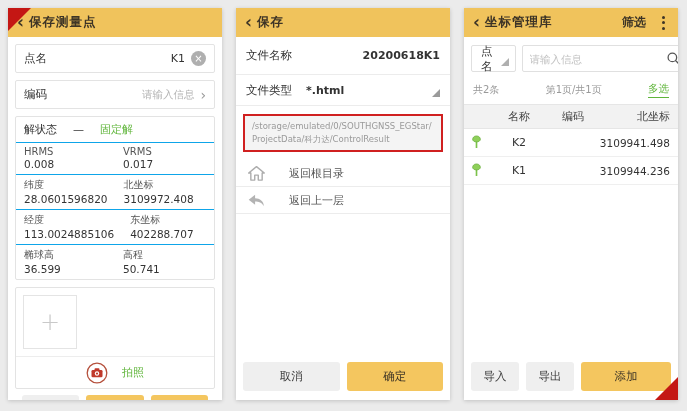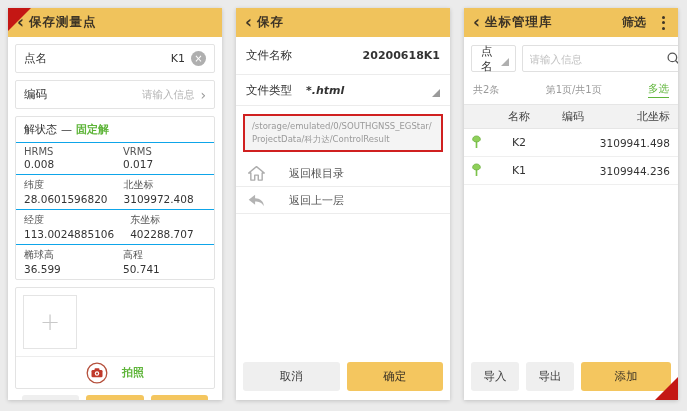--- a/index.html
+++ b/index.html
@@ -17,22 +17,22 @@
   .tri-br { position:absolute; bottom:0; right:0; width:0; height:0; border-bottom:23px solid #C41714; border-left:23px solid transparent; z-index:5; }
   .body { flex:1; display:flex; flex-direction:column; padding:7px; min-height:0; }
   .fieldbox { border:1px solid #E3E3E3; border-radius:2px; background:#fff; display:flex; align-items:center; padding:0 8px; height:29px; margin-bottom:7px; flex:0 0 auto; }
   .lbl { font-size:11.5px; color:#333; }
   .val { font-size:11px; color:#333; }
   .ph { font-size:10.5px; color:#B5B5B5; }
   .sp { flex:1; }
   .clear-x { width:15px; height:15px; border-radius:50%; background:#AFAFAF; color:#fff; font-size:10px; display:flex; align-items:center; justify-content:center; margin-left:6px; line-height:1; }
   .chev-r { color:#9a9a9a; font-size:14px; margin-left:6px; }
   .infobox { border:1px solid #E3E3E3; border-radius:2px; margin-bottom:7px; flex:0 0 auto; }
-  .solrow { display:flex; align-items:center; padding:5px 8px; font-size:11px; color:#333; gap:4px; }
-  .green { color:#5FB53A;font-weight:bold; }
+  .solrow { display:flex; align-items:center; padding:5px 8px; font-size:11px; color:#333; gap:16px; }
+  .green { color:#5FB53A; }
   .mrow { display:flex; border-top:1px solid #0ea5e9; }
   .mcell { flex:1; padding:3px 8px 4px; }
   .mcell .ml { font-size:10px; color:#555; }
   .mcell .mv { font-size:10.5px; color:#333; margin-top:1px; }
   .photobox { border:1px solid #E3E3E3; border-radius:2px; flex:0 0 auto; }
   .ph-area { padding:7px; }
   .ph-square { width:54px; height:54px; border:1px solid #E4E4E4; display:flex; align-items:center; justify-content:center; color:#C9C9C9; font-size:24px; font-weight:300; }
   .cam-row { border-top:1px solid #EDEDED; height:32px; display:flex; align-items:center; justify-content:center; gap:14px; }
   .btnrow { display:flex; gap:7px; padding:6px 7px 9px; margin-top:auto; flex:0 0 auto; }
   .btn { height:29px; border-radius:3px; display:flex; align-items:center; justify-content:center; font-size:11.5px; flex:1; }
@@ -173,21 +173,21 @@
     <div class="body" style="padding:0;">
 
       <div class="row2" style="height:38px;">
         <span class="lbl">文件名称</span>
         <span class="sp"></span>
         <span class="val" style="font-weight:bold;">20200618K1</span>
       </div>
 
       <div class="row2">
         <span class="lbl">文件类型</span>
-        <span class="val" style="font-weight:bold; margin-left:14px;font-style:italic;">*.html</span>
+        <span class="val" style="font-weight:bold; margin-left:14px;">*.html</span>
         <span class="sp"></span>
         <span class="corner-tri"></span>
       </div>
 
       <div class="pathbox">
         <div>/storage/emulated/0/SOUTHGNSS_EGStar/</div>
         <div>ProjectData/科力达/ControlResult</div>
       </div>
 
       <div class="navrow">

